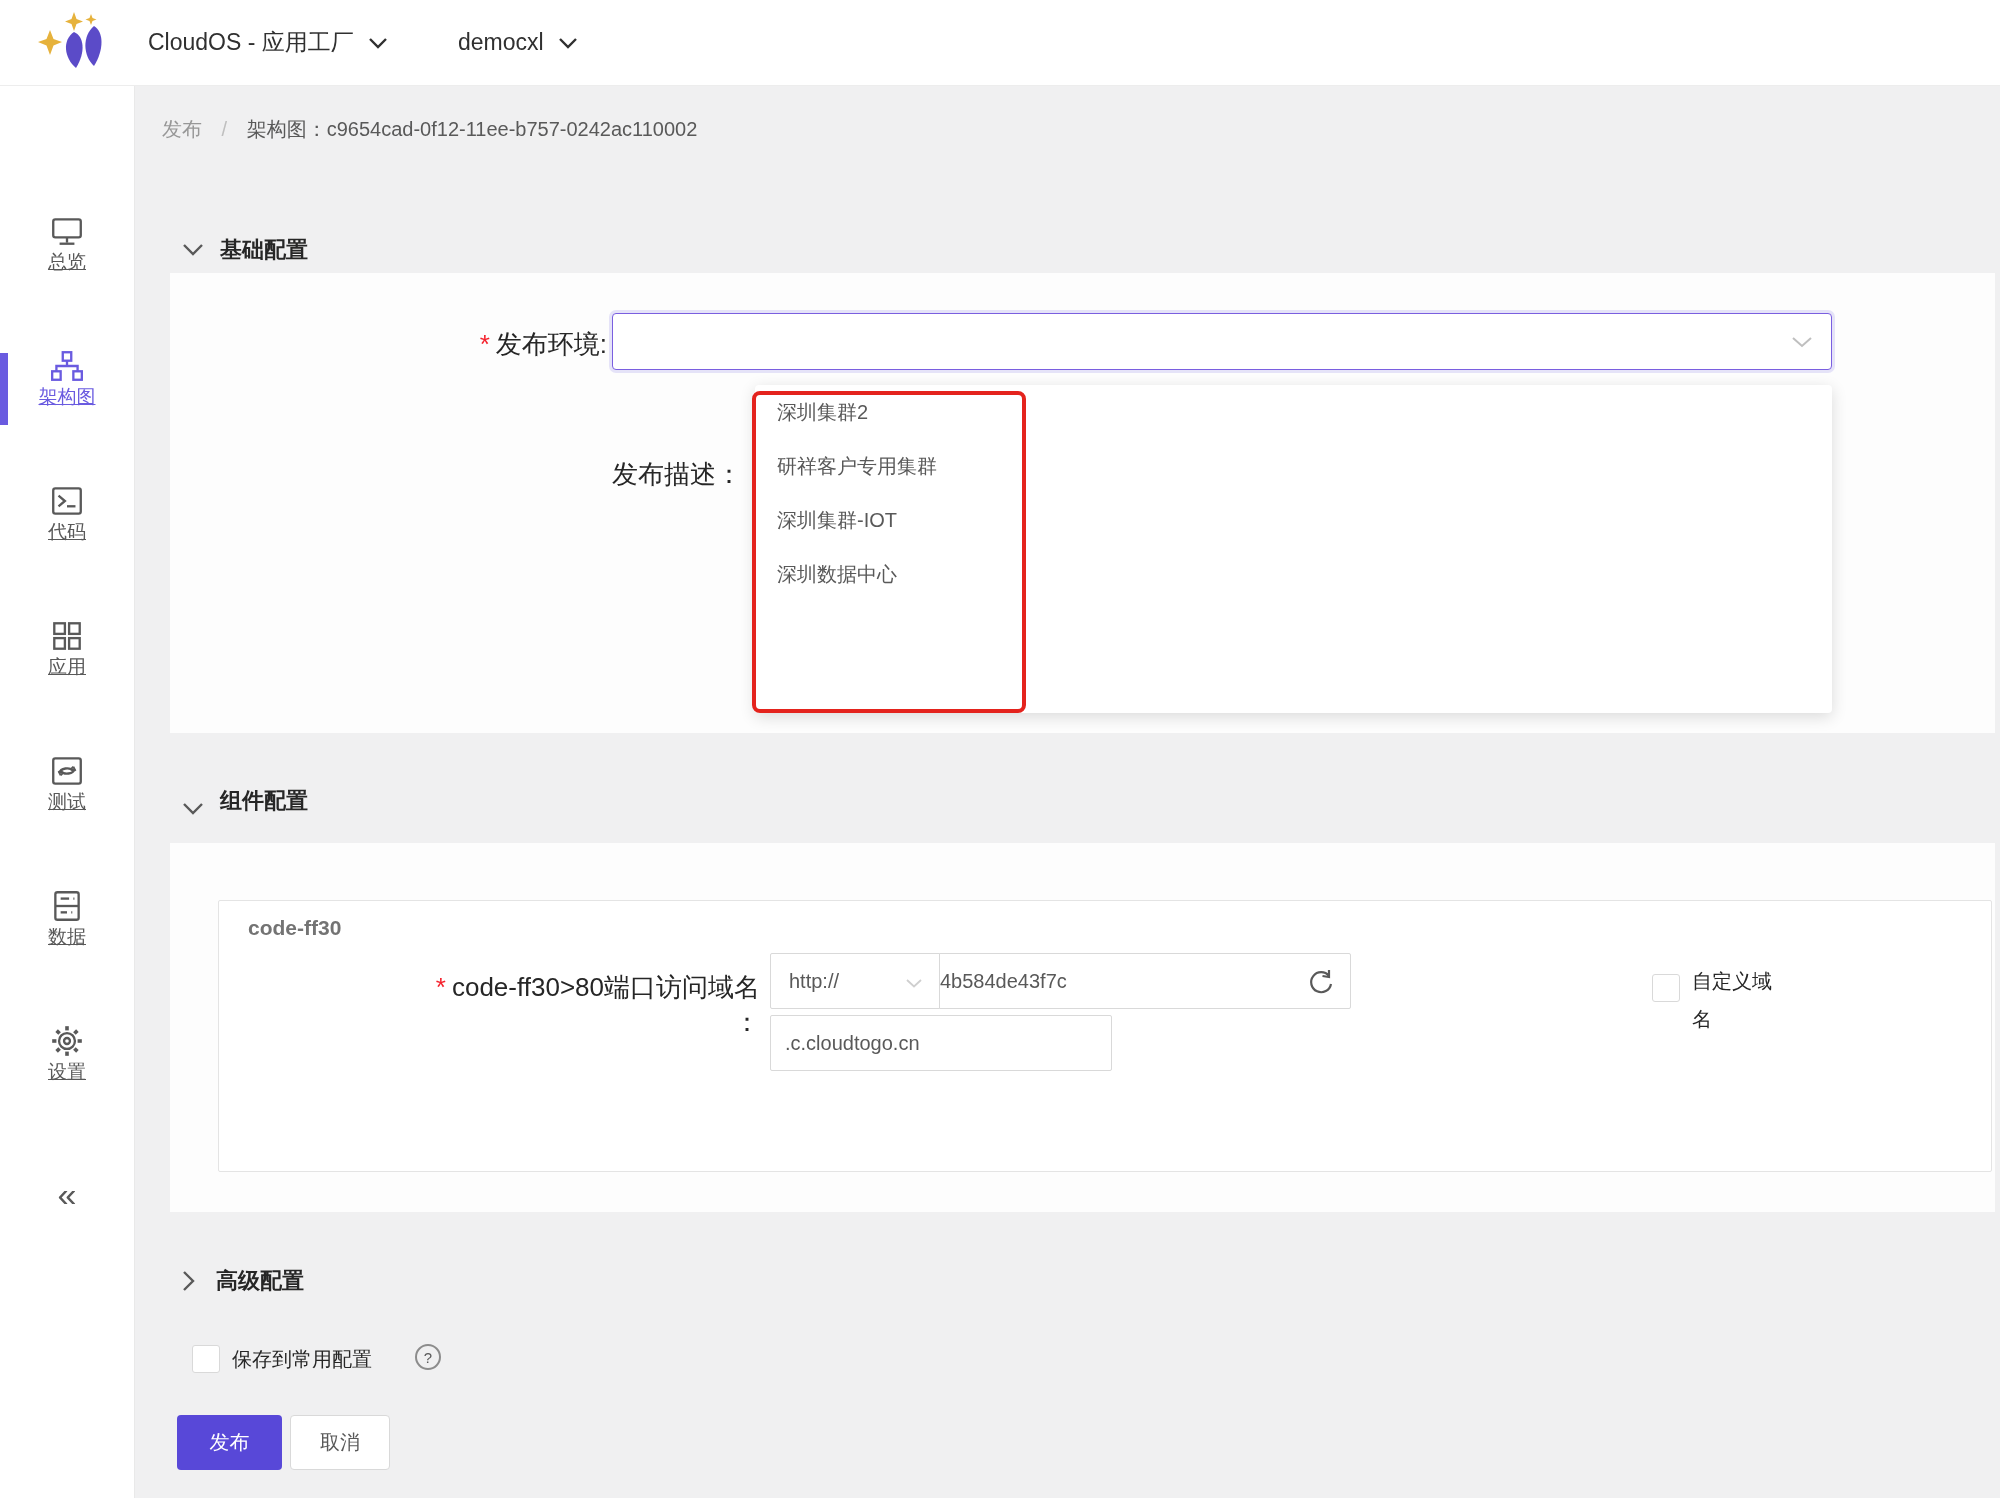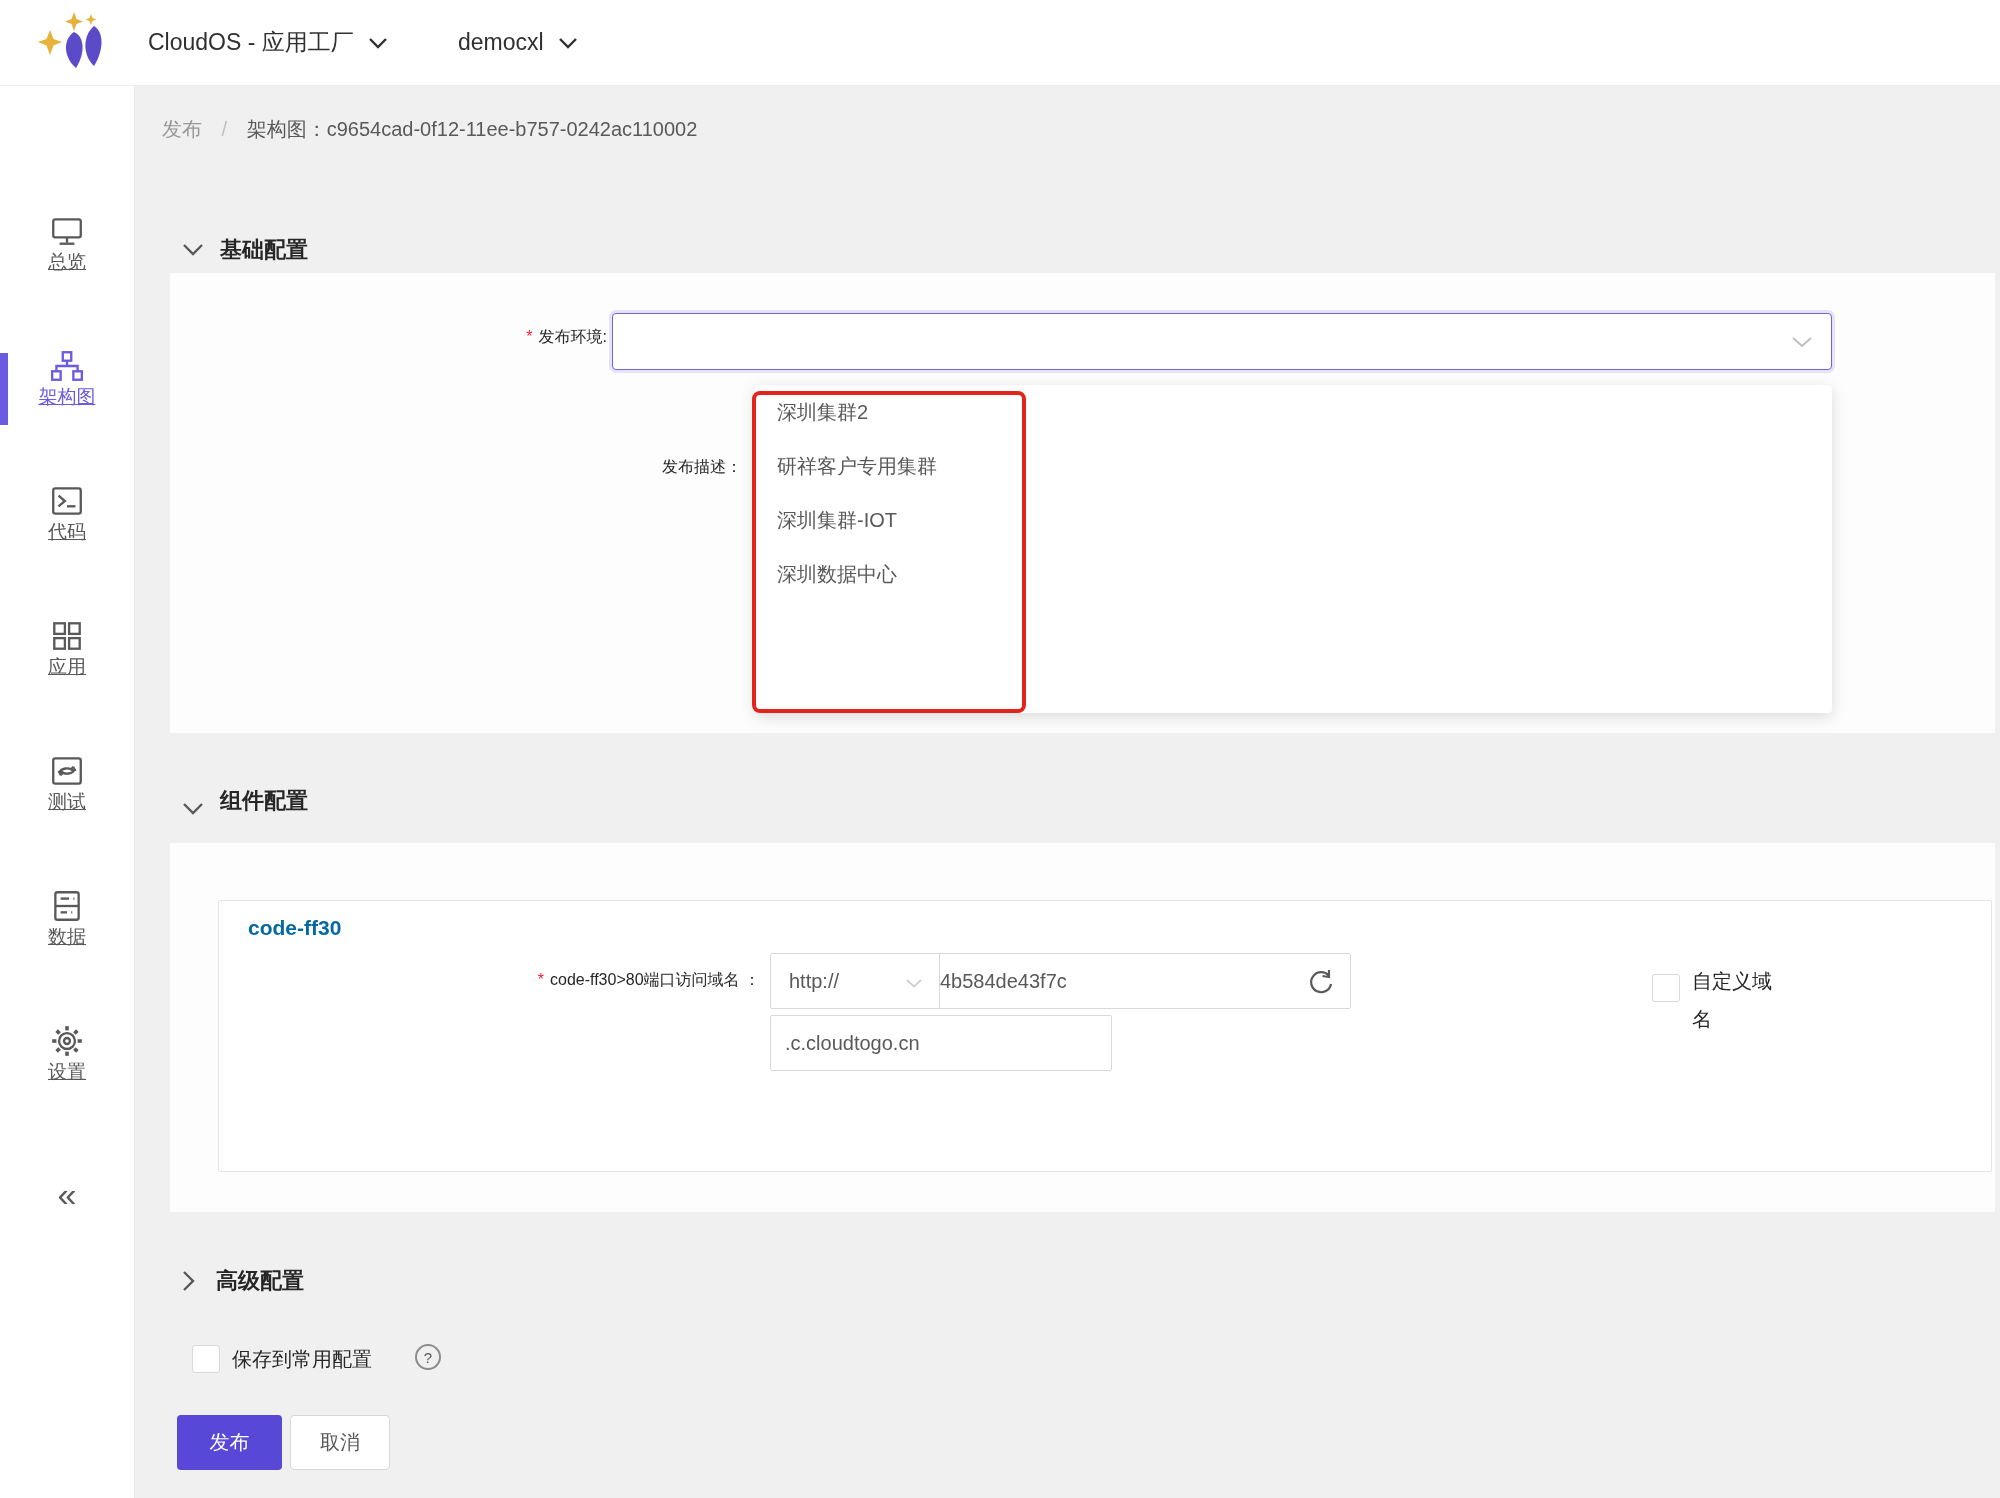--- a/index.html
+++ b/index.html
@@ -31,39 +31,39 @@
 
   
   .sec-head{position:absolute;display:flex;align-items:center;font-size:22px;font-weight:600;color:#262626;cursor:pointer;z-index:5;}
   .sec-head svg{margin-right:16px;stroke:#595959;}
 
   
   .panel{position:absolute;left:170px;width:1825px;background:#fdfdfd;z-index:1;}
   .panel.basic{top:273px;height:460px;}
   .panel.comp{top:843px;height:369px;}
 
-  .field-label{position:absolute;font-size:16px;color:#262626;text-align:right;z-index:6;}
+  .field-label{position:absolute;font-size:26px;color:#262626;text-align:right;z-index:6;}
   .req{color:#f5222d;margin-right:6px;}
 
   
   .env-select{position:absolute;left:612px;top:313px;width:1218px;height:55px;background:#fff;
       border:1px solid #7a5fe0;border-radius:4px;box-shadow:0 0 0 3px rgba(106,91,224,.16);z-index:7;cursor:pointer;}
   .env-select svg{position:absolute;right:18px;top:22px;stroke:#bfbfbf;}
 
   
   .dropdown{position:absolute;left:755px;top:385px;width:1077px;height:328px;background:#fff;border-radius:4px;
       box-shadow:0 4px 16px rgba(0,0,0,.14);z-index:8;overflow:hidden;}
   .opt{height:54px;line-height:54px;padding-left:22px;font-size:20px;color:#595959;cursor:pointer;}
   .opt.hl{background:#f5f5f5;}
 
   .red-box{position:absolute;left:752px;top:391px;width:266px;height:314px;border:4px solid #e4231d;border-radius:8px;z-index:9;pointer-events:none;}
 
   
   .card{position:absolute;left:218px;top:900px;width:1772px;height:270px;background:#fff;border:1px solid #e4e4e4;border-radius:2px;z-index:2;}
-  .card-title{position:absolute;left:248px;top:916px;font-size:21px;font-weight:600;color:#0369a1;z-index:3;}
+  .card-title{position:absolute;left:248px;top:916px;font-size:21px;font-weight:600;color:#737373;z-index:3;}
 
   .box{position:absolute;background:#fff;border:1px solid #d9d9d9;display:flex;align-items:center;z-index:4;font-size:20px;color:#595959;}
   .proto-select{left:770px;top:953px;width:170px;height:56px;border-radius:2px 0 0 2px;padding-left:18px;box-sizing:border-box;cursor:pointer;}
   .proto-select svg{position:absolute;right:16px;top:24px;stroke:#cfcfcf;}
   .dom-input{left:939px;top:953px;width:412px;height:56px;border-radius:0 2px 2px 0;box-sizing:border-box;}
   .dom-input svg{position:absolute;right:16px;top:14px;}
   .suffix-box{left:770px;top:1015px;width:342px;height:56px;border-radius:2px;padding-left:14px;box-sizing:border-box;}
 
   .checkbox{position:absolute;width:26px;height:26px;background:#fff;border:1px solid #d9d9d9;border-radius:3px;z-index:5;cursor:pointer;}
   .cb-custom{left:1652px;top:974px;}

